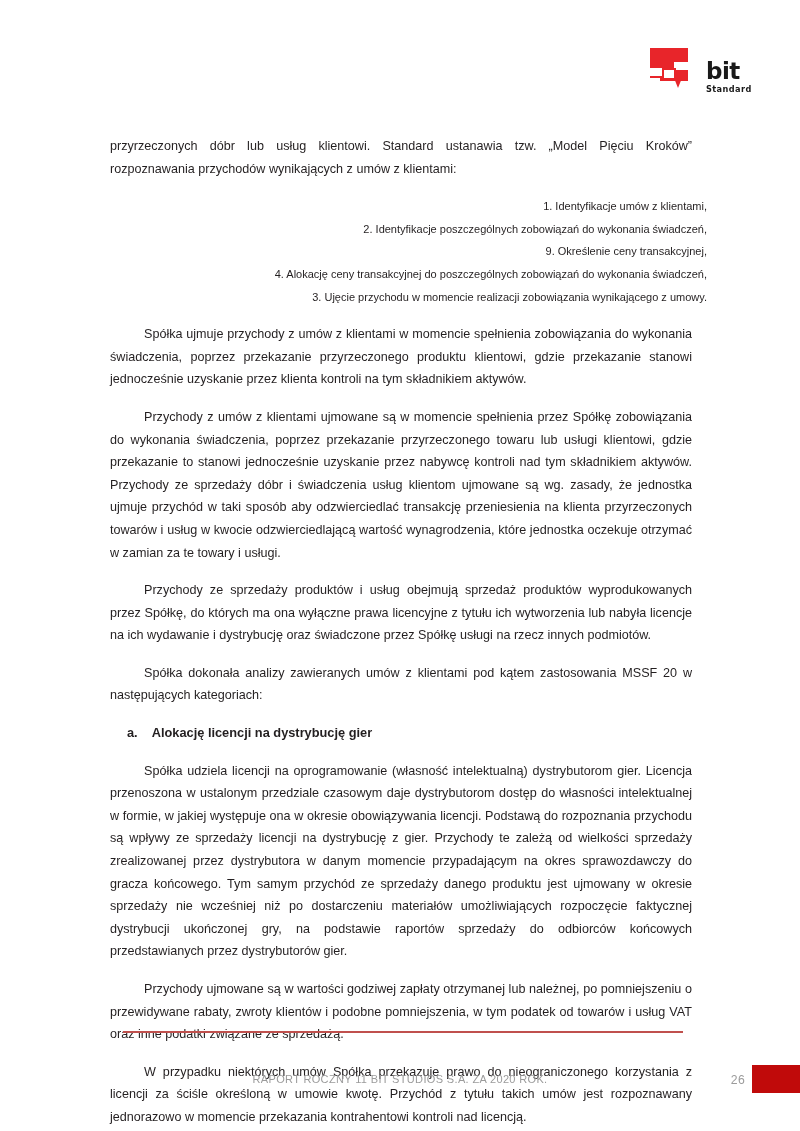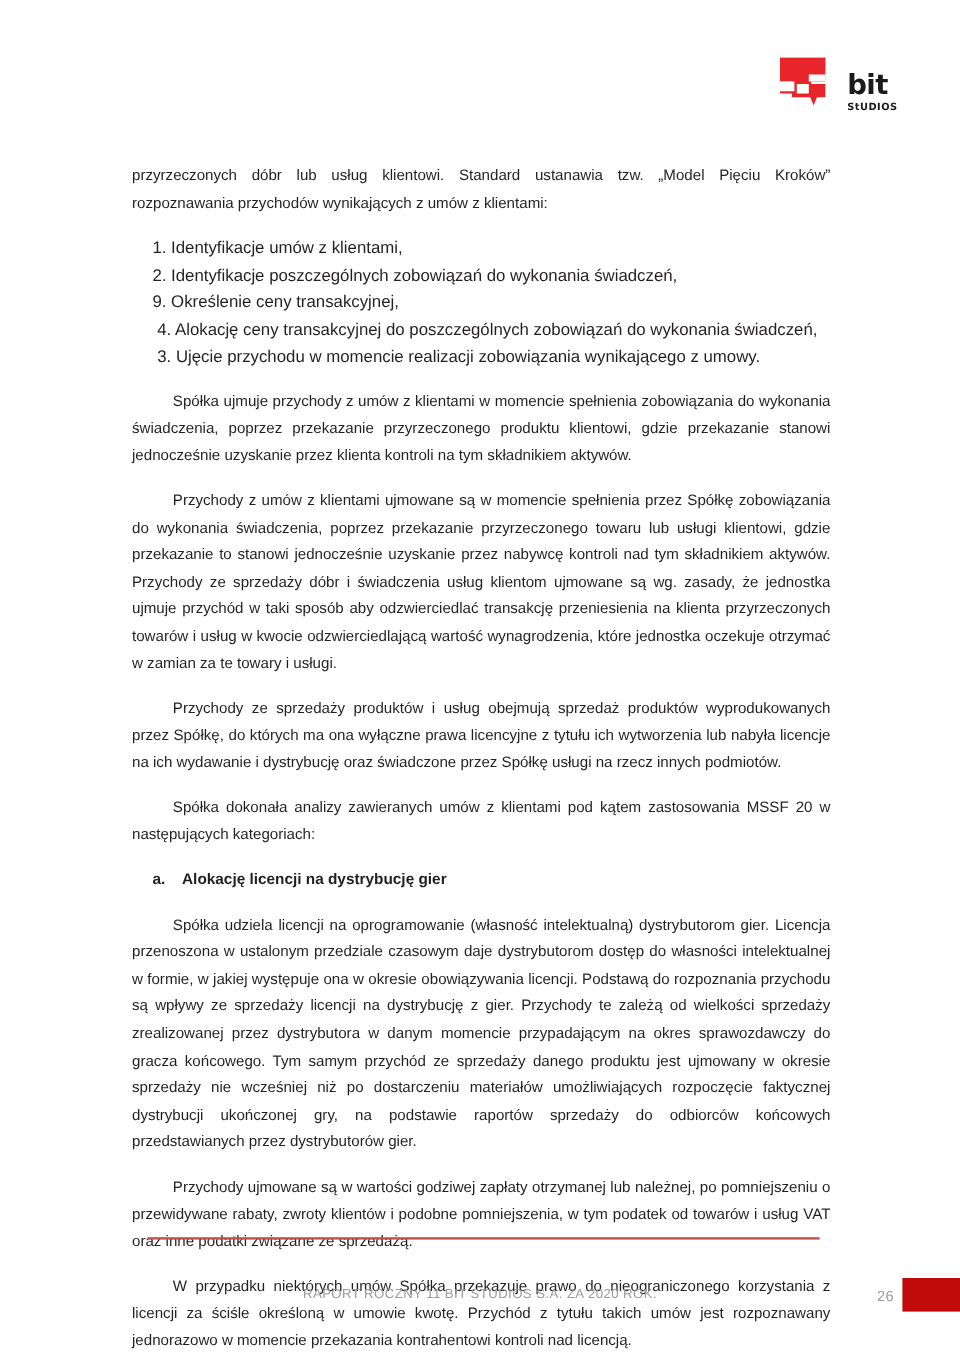--- a/index.html
+++ b/index.html
@@ -86,25 +86,25 @@
   }
   p.para.cont {
     text-indent: 0;
   }
   .listblock {
     margin: 0;
     padding: 0;
   }
   .listitem {
     margin: 0;
-    font-size: 14px;
+    font-size: 11px;
     line-height: 22.6px;
     color: #231f20;
     padding-left: 32px;
-    text-align: left;
+    text-align: right;
   }
   .listitem.deep {
     padding-left: 36px;
   }
   .subheading {
     margin: 0;
     font-size: 12.8px;
     line-height: 22.6px;
     font-weight: 700;
     color: #231f20;
@@ -173,21 +173,21 @@
         <rect fill="#e8252a" x="0" y="0" width="38" height="20"></rect>
         <polygon fill="#ffffff" points="0,20 12,20 12,28 0,28"></polygon>
         <polygon fill="#ffffff" points="14,22 24,22 24,30 14,30"></polygon>
         <polygon fill="#ffffff" points="0,30 10,30 10,38 0,38"></polygon>
         <polygon fill="#ffffff" points="24,20 38,20 38,14 24,14"></polygon>
         <polygon fill="#e8252a" points="24,30 32,30 28,40"></polygon>
         <polygon fill="#ffffff" points="38,0 52,0 52,52 38,52"></polygon>
       </svg>
       <div class="logo-text">
         <div class="logo-bit">bit</div>
-        <div class="logo-studios">StUDIOS</div>
+        <div class="logo-studios">Standard</div>
       </div>
     </div>
   </div>
 
   <div class="content">
 
     <p class="para cont">przyrzeczonych dóbr lub usług klientowi. Standard ustanawia tzw. „Model Pięciu Kroków” rozpoznawania przychodów wynikających z umów z klientami:</p>
 
     <div class="listblock">
       <p class="listitem">1. Identyfikacje umów z klientami,</p>

